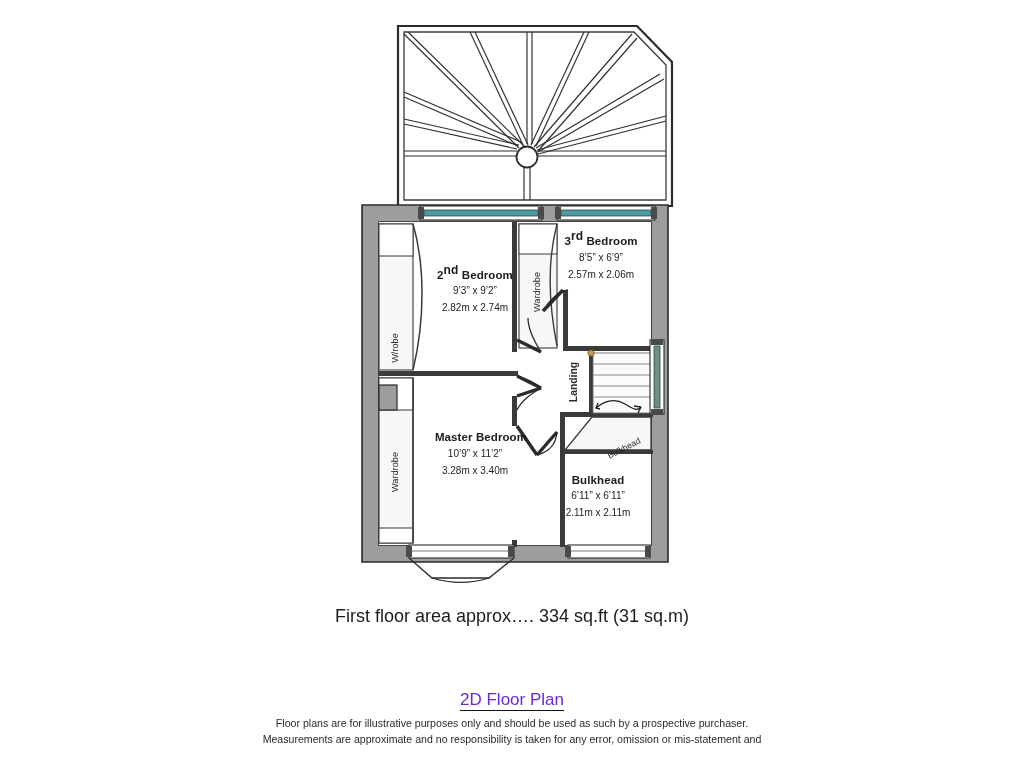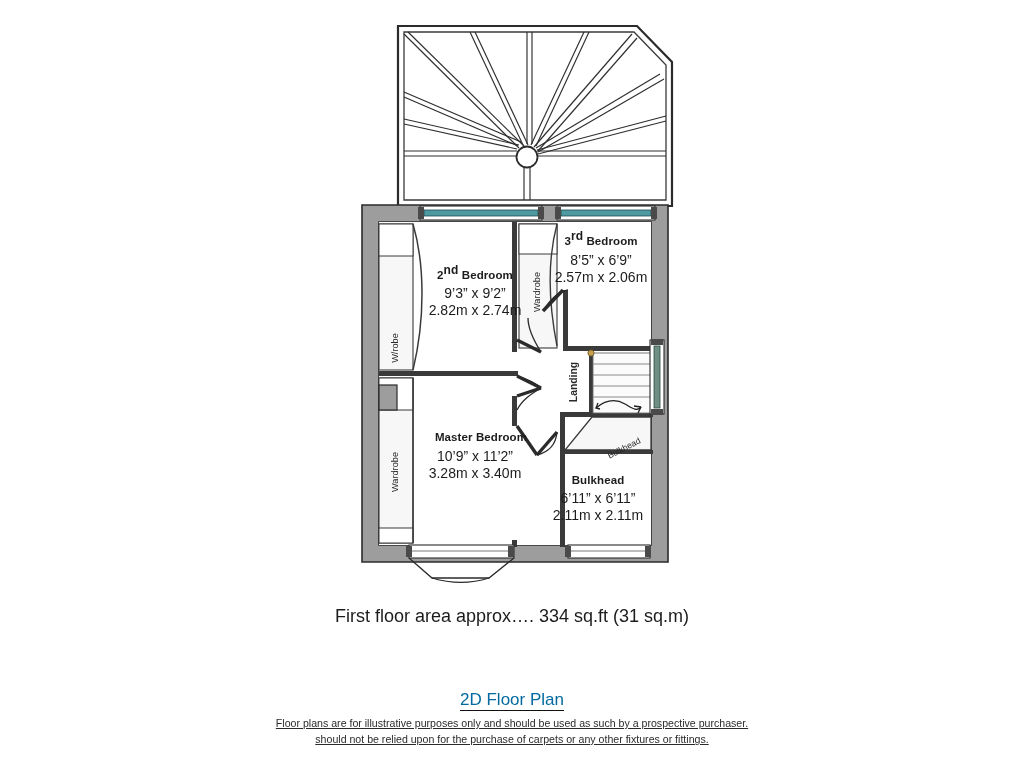--- a/index.html
+++ b/index.html
@@ -43,21 +43,21 @@
     font-weight: bold;
     font-size: 11.5px;
     letter-spacing: 0.1px;
   }
   .room-name sup {
     font-size: 12px;
     vertical-align: super;
     line-height: 0;
   }
   .room-dim {
-    font-size: 14px;
+    font-size: 10px;
     font-weight: 400;
   }
   .vert {
     position: absolute;
     font-size: 9.2px;
     color: #2a2a2a;
     white-space: nowrap;
     transform-origin: 50% 50%;
   }
   .rot-neg90 { transform: translate(-50%,-50%) rotate(-90deg); }
@@ -71,34 +71,33 @@
     font-size: 18px;
     color: #1c1c1c;
     white-space: nowrap;
   }
   .plan-title {
     position: absolute;
     width: 1024px;
     text-align: center;
     font-size: 17px;
     font-weight: 400;
-    color: #0369a1;
+    color: #6d28d9;
   }
   .plan-title span {
     border-bottom: 1.4px solid #111;
     padding-bottom: 1px;
   }
   .disclaimer {
     position: absolute;
     width: 1024px;
     text-align: center;
     font-size: 10.6px;
     line-height: 1.52;
     color: #2a2a2a;
-    text-decoration: underline;
   }
 </style>
 </head>
 <body>
 
 <div id="stage">
 
   <svg id="plan-svg" viewBox="0 0 1024 768">
 
     <g>
@@ -314,16 +313,16 @@
   <div class="vert rot-diag" style="left:624px; top:448px; font-size:8.6px;">Bulkhead</div>
 
   <div class="area-line" style="top:606px;">First floor area approx…. 334 sq.ft (31 sq.m)</div>
 
   <div class="plan-title" style="top:690px;">
     <span>2D Floor Plan</span>
   </div>
 
   <div class="disclaimer" style="top:715px;">
     <div>Floor plans are for illustrative purposes only and should be used as such by a prospective purchaser.</div>
-    <div>should not be relied upon for the purchase of carpets or any other fixtures or fittings.</div>
+    <div>Measurements are approximate and no responsibility is taken for any error, omission or mis-statement and</div>
   </div>
 
 </div>
 
 </body></html>

